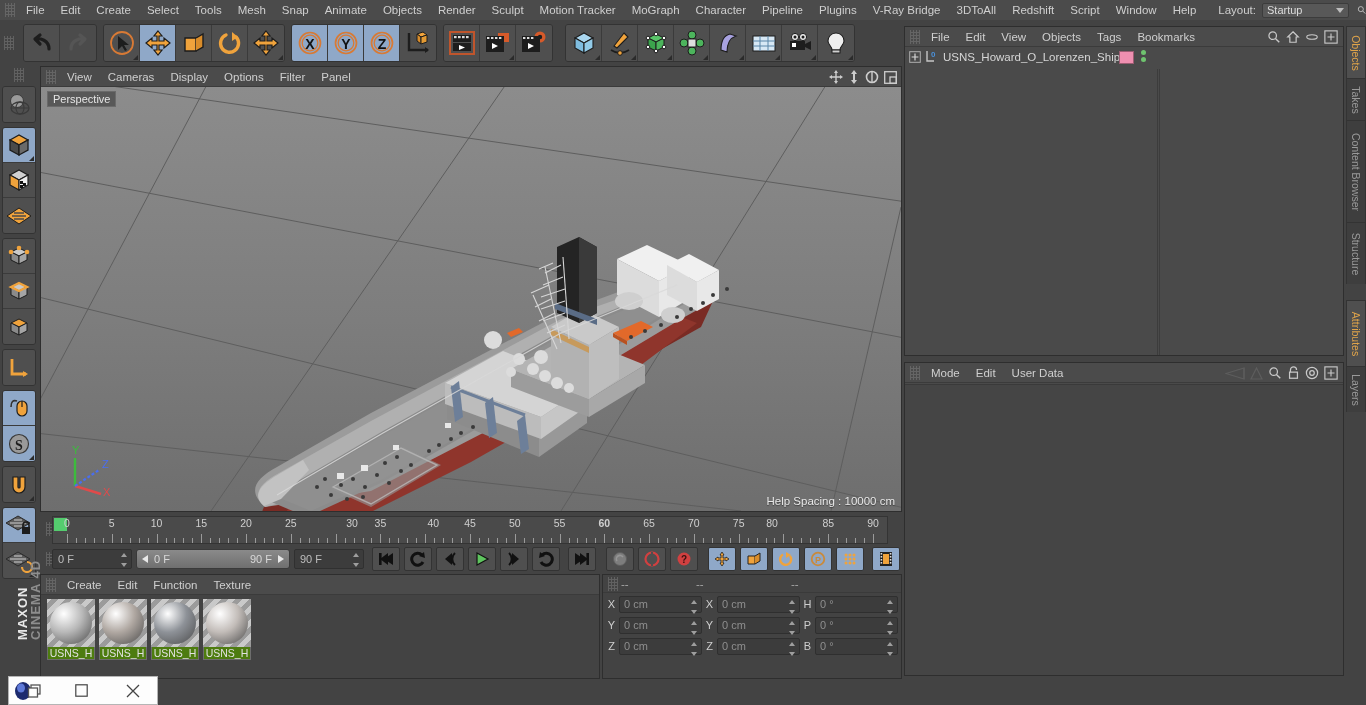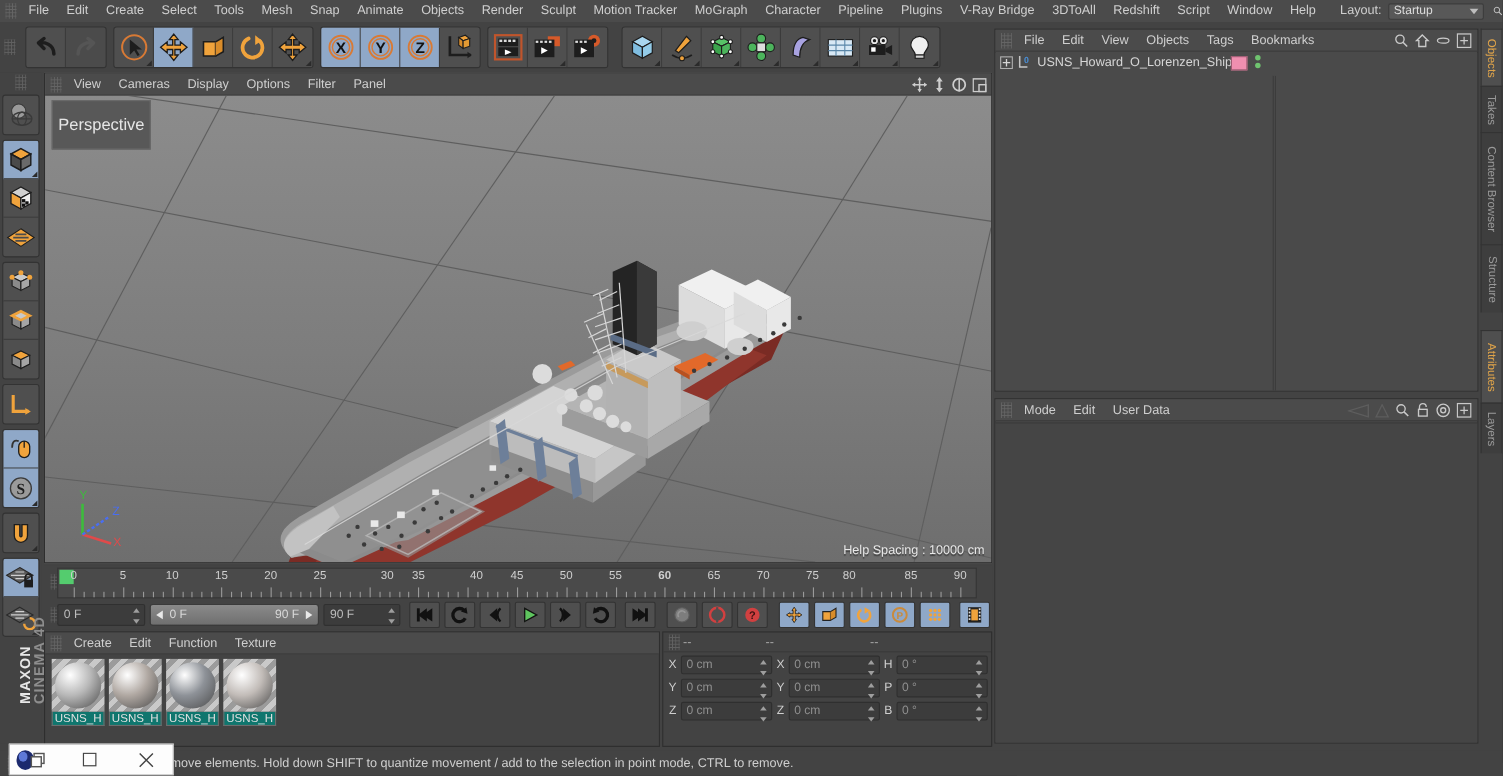--- a/index.html
+++ b/index.html
@@ -57,21 +57,21 @@
   
   #vpwrap { position:absolute; left:40px; top:66px; width:862px; height:446px;
      border:1px solid #2e2e2e; background:#7c7c7c;}
   #vp-menu { height:20px; background:#4b4b4b; display:flex; align-items:center;
      border-bottom:1px solid #3b3b3b; position:relative; }
   #vp-icons { position:absolute; right:4px; top:3px; display:flex; gap:5px; align-items:center;}
   #vp { position:absolute; left:0; top:20px; width:860px; height:424px; overflow:hidden;
      background:
        radial-gradient(ellipse 120% 100% at 50% 40%, #8b8b8b 0%, #777 55%, #6d6d6d 100%); }
   #persp-label { position:absolute; left:6px; top:4px; background:#585858; color:#e6e6e6;
-     font-size:15px; padding:13px 5px; border:1px solid #6a6a6a;}
+     font-size:11px; padding:1px 5px; border:1px solid #6a6a6a;}
   #grid-spacing { position:absolute; right:6px; bottom:4px; color:#e8e8e8; font-size:11.5px;
      text-shadow:0 1px 1px #3f3f3f;}
   #axis-gizmo { position:absolute; left:18px; bottom:14px; width:60px; height:55px; }
 
   
   #tlwrap { position:absolute; left:40px; top:514px; width:862px; height:58px; background:#434343; }
   #tl-ruler { position:absolute; left:12px; top:2px; width:836px; height:28px; background:#4a4a4a;
      border:1px solid #343434; }
   .tick { position:absolute; bottom:0; width:1px; background:#9a9a9a; }
   .tlab { position:absolute; top:0; font-size:10.5px; color:#cfcfcf; transform:translateX(-50%); }
@@ -98,21 +98,21 @@
   #matwrap { position:absolute; left:40px; top:574px; width:560px; height:105px;
      background:#434343; border:1px solid #2e2e2e;}
   #mat-grid { display:flex; padding:4px 4px 0 6px; gap:4px; }
   .mat { width:48px; }
   .mat .sphere { width:48px; height:48px; position:relative; overflow:hidden;
      background:repeating-linear-gradient(-45deg,#9b9b9b 0 5px,#c9c9c9 5px 10px); }
   .mat .sphere .ball { position:absolute; left:3px; top:3px; width:42px; height:42px;
      border-radius:50%; }
   .mat .cap { background:#5a5a5a; color:#e2e2e2; font-size:10.5px; text-align:center;
      border:1px solid #6d6d6d; border-top:none; overflow:hidden; white-space:nowrap; }
-  .mat.sel .cap { background:#0f766e; }
+  .mat.sel .cap { background:#4d7c0f; }
 
   
   #coordwrap { position:absolute; left:602px; top:574px; width:300px; height:105px;
      background:#434343; border:1px solid #2e2e2e; }
   #coord-head { height:18px; display:flex; align-items:center; color:#a9a9a9;
      border-bottom:1px solid #3a3a3a;}
   .coord-row { display:flex; align-items:center; height:20px; margin:1px 3px; gap:2px;}
   .coord-lab { width:11px; text-align:center; color:#cfcfcf; font-size:11px;}
   .coord-in { flex:1; height:17px; background:#3c3c3c; border:1px solid #2f2f2f; border-radius:2px;
      color:#8f8f8f; font-size:11px; display:flex; align-items:center; padding:0 12px 0 4px;
@@ -1214,24 +1214,20 @@
     <div id="vtabs-bottom" style="margin-top:16px">
         <div class="vtab active" style="height: 66px;">
           <span>Attributes</span>
         </div>
         <div class="vtab" style="height: 46px;">
           <span>Layers</span>
         </div>
       </div>
   </div>
 
-  <div id="statusbar">
-    <div class="grip" style="position:absolute;left:2px;top:5px"></div>
-    <div id="status-text">move elements. Hold down SHIFT to quantize movement / add to the selection in point mode, CTRL to remove.</div>
-  </div>
 
   <div id="floatwin">
     <div style="width:38px;display:flex;align-items:center;justify-content:center">
       <svg width="30" height="20" viewBox="0 0 30 20">
         <ellipse cx="10" cy="10" rx="8" ry="9" fill="#1c2a6e"></ellipse>
         <ellipse cx="8" cy="7" rx="4" ry="4.5" fill="#5e79d8"></ellipse>
         <rect x="18" y="4" width="9" height="9" fill="none" stroke="#555" stroke-width="1.3"></rect>
         <rect x="15.5" y="7" width="9" height="9" fill="#fdfdfd" stroke="#555" stroke-width="1.3"></rect>
       </svg>
     </div>

